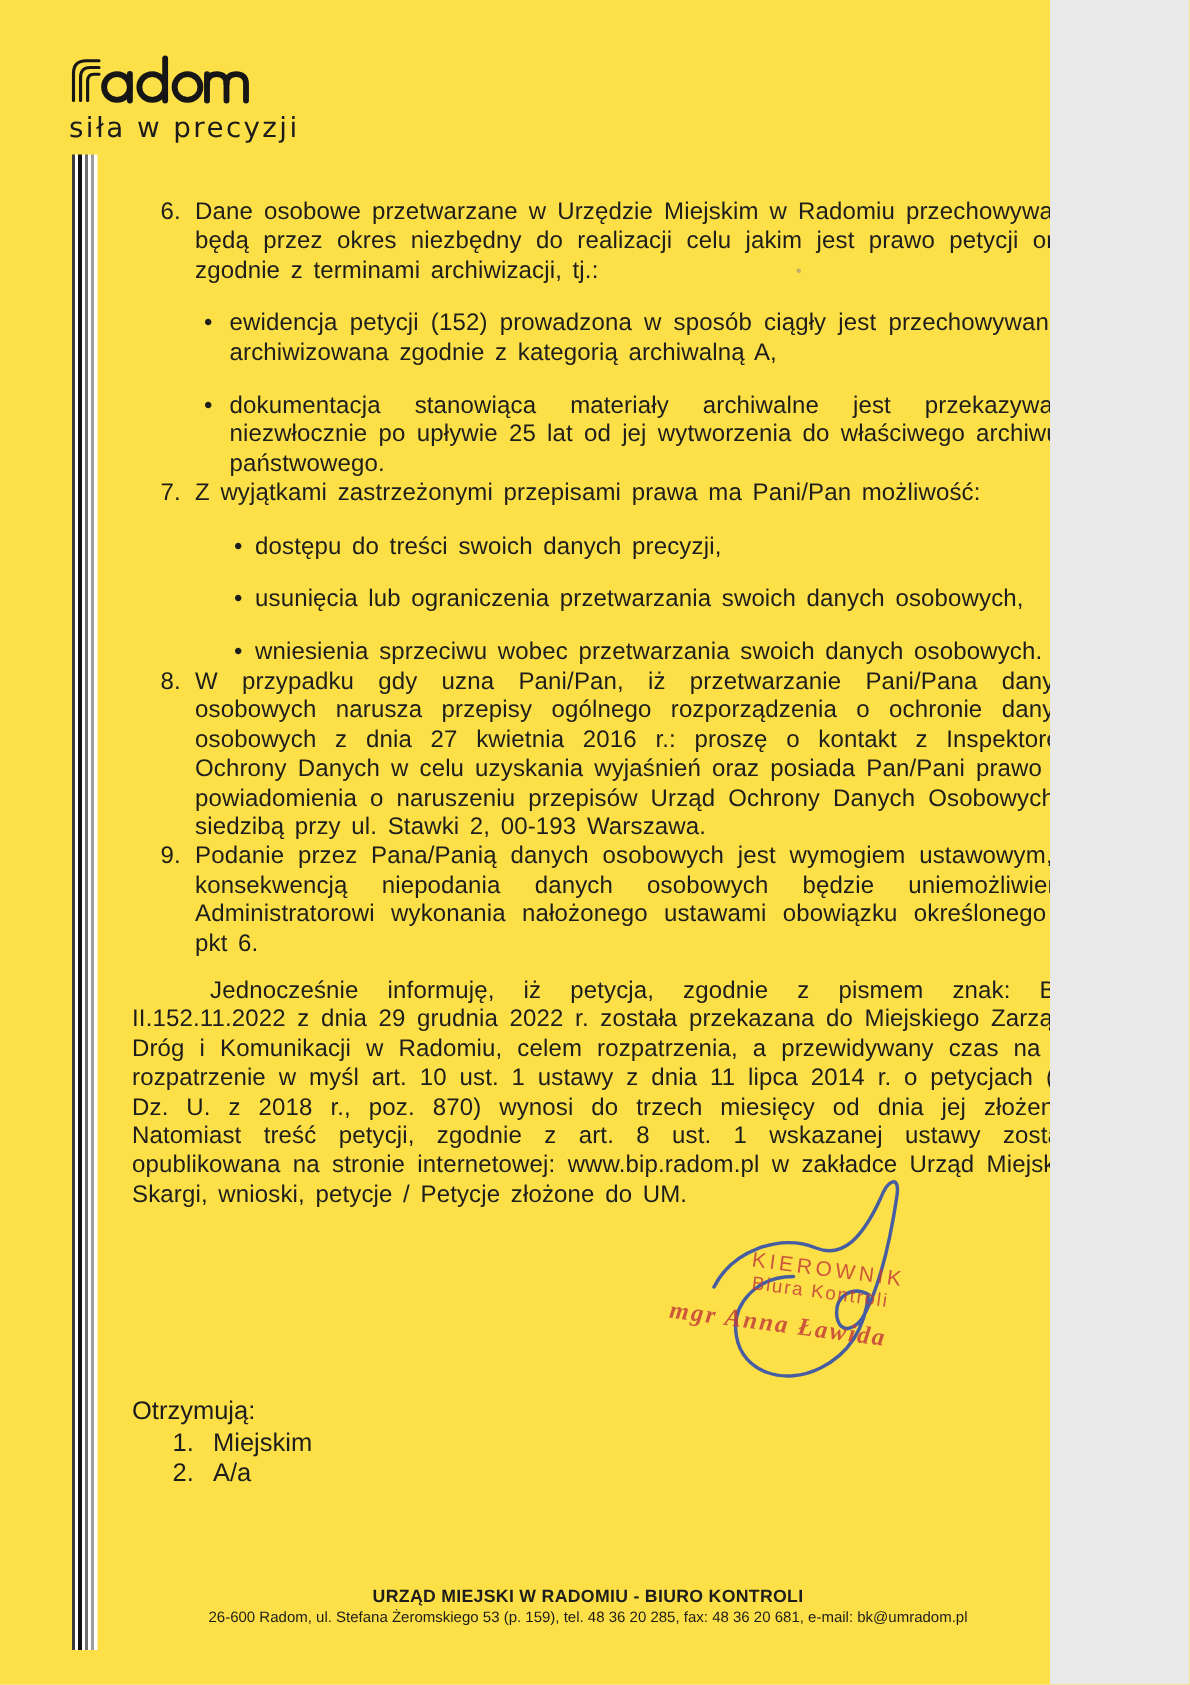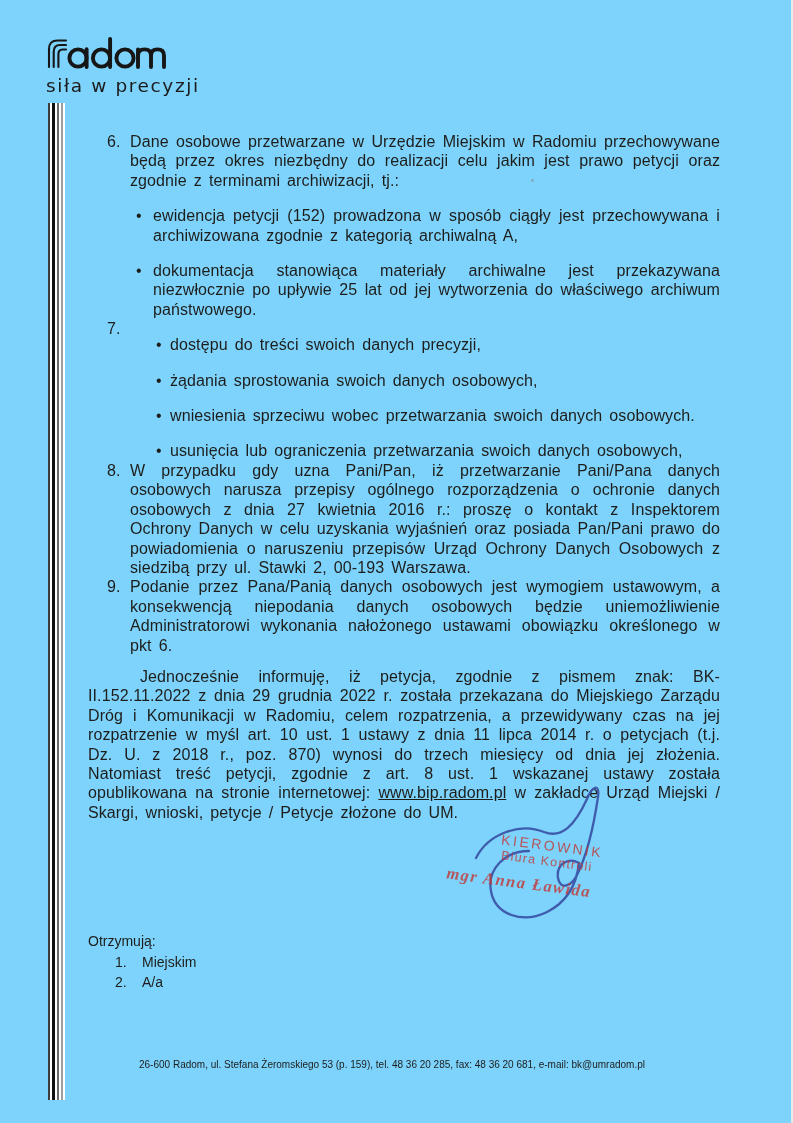--- a/index.html
+++ b/index.html
@@ -1,21 +1,21 @@
 <!DOCTYPE html>
 <html lang="pl"><head>
 <meta charset="utf-8">
 <style>
   html,body{margin:0;padding:0;}
   body{
     width:793px;height:1123px;background:#e9e9e9;
     font-family:"Liberation Sans", sans-serif;
   }
   .page{
-    position:relative;width:791px;height:1123px;background:#7dd3fc;
+    position:relative;width:700px;height:1123px;background:#fde047;
     overflow:hidden;color:#1d1d1b;
   }
   
   .stripe{
     position:absolute;left:48px;top:103px;width:17px;height:997px;
     background:linear-gradient(90deg,
       #3c3c3c 0 2px,#fff 2px 4px,
       #101010 4px 7px,#fff 7px 9px,
       #6d6d6d 9px 11px,#fff 11px 13px,
       #9d9d9d 13px 15px,#fff 15px);
@@ -37,36 +37,36 @@
   .li{display:flex;}
   .li .num{flex:none;width:23px;margin-left:19px;}
   .li .li-body{flex:1;text-align:justify;}
   ul.bullets{margin:0;padding:0;list-style:none;}
   ul.bullets li{position:relative;padding-left:23px;text-align:justify;margin-top:16px;}
   ul.bullets li::before{content:"\2022";position:absolute;left:6px;}
   ul.bullets.deep li{padding-left:40px;}
   ul.bullets.deep li::before{left:26px;}
   p.ponadto{margin:15px 0 0 49px;text-align:justify;}
   p.closing{margin:12px 0 0 0;text-indent:52px;text-align:justify;}
-  .link{text-decoration:underline;}
+  .link{}
   
   .signature{position:absolute;left:418px;top:772px;}
   .stamp{
     position:absolute;left:447px;top:824px;width:220px;
     transform:rotate(7.5deg);transform-origin:left top;
     color:#c23a38;opacity:0.82;line-height:1.15;
   }
   .stamp-l1{font-size:14px;letter-spacing:2.5px;margin-left:56px;}
   .stamp-l2{font-size:12.5px;letter-spacing:1.2px;margin-left:58px;margin-top:1px;}
   .stamp-l3{
     font-family:"Liberation Serif", serif;font-style:italic;font-weight:700;
     font-size:16.5px;letter-spacing:1.5px;margin-top:9px;margin-left:6px;
   }
   
-  .recipients{position:absolute;left:88px;top:931px;font-size:14px;line-height:20.5px;}
+  .recipients{position:absolute;left:88px;top:931px;font-size:17px;line-height:20.5px;}
   .recipients .r-item{display:flex;}
   .recipients .r-num{flex:none;width:27px;margin-left:27px;}
   
   .footer{position:absolute;left:0;top:1057px;width:784px;text-align:center;color:#1d1d1b;}
   .footer-office{font-weight:700;font-size:11.8px;letter-spacing:0.2px;}
   .footer-address{font-size:10px;margin-top:2px;}
   
   .speck{position:absolute;background:#8a8a8a;opacity:.55;border-radius:50%;}
   .speck.s1{left:531px;top:179px;width:3px;height:3px;}
   .speck.s2{left:259px;top:154px;width:2px;height:2px;opacity:.3;}
@@ -113,25 +113,25 @@
         <ul class="bullets">
           <li>ewidencja petycji (152) prowadzona w sposób ciągły jest przechowywana i archiwizowana zgodnie z kategorią archiwalną A,</li>
           <li>dokumentacja stanowiąca materiały archiwalne jest przekazywana niezwłocznie po upływie 25 lat od jej wytworzenia do właściwego archiwum państwowego.</li>
         </ul>
       </div>
     </div>
 
     <div class="li">
       <span class="num">7.</span>
       <div class="li-body">
+        <span>Z wyjątkami zastrzeżonymi przepisami prawa ma Pani/Pan możliwość:</span>
         <ul class="bullets deep">
           <li>dostępu do treści swoich danych precyzji,</li>
-          <li>żądania sprostowania swoich danych osobowych,</li>
+          <li>usunięcia lub ograniczenia przetwarzania swoich danych osobowych,</li>
           <li>wniesienia sprzeciwu wobec przetwarzania swoich danych osobowych.</li>
-          <li>usunięcia lub ograniczenia przetwarzania swoich danych osobowych,</li>
         </ul>
       </div>
     </div>
 
     <div class="li">
       <span class="num">8.</span>
       <div class="li-body">
         <span>W przypadku gdy uzna Pani/Pan, iż przetwarzanie Pani/Pana danych osobowych narusza przepisy ogólnego rozporządzenia o ochronie danych osobowych z dnia 27 kwietnia 2016 r.: proszę o kontakt z Inspektorem Ochrony Danych w celu uzyskania wyjaśnień oraz posiada Pan/Pani prawo do powiadomienia o naruszeniu przepisów Urząd Ochrony Danych Osobowych z siedzibą przy ul. Stawki 2, 00-193 Warszawa.</span>
       </div>
     </div>
@@ -164,16 +164,17 @@
       <span class="r-num">1.</span>
       <span>Miejskim</span>
     </div>
     <div class="r-item">
       <span class="r-num">2.</span>
       <span>A/a</span>
     </div>
   </section>
 
   <footer class="footer">
+    <div class="footer-office">URZĄD MIEJSKI W RADOMIU - BIURO KONTROLI</div>
     <div class="footer-address">26-600 Radom, ul. Stefana Żeromskiego 53 (p. 159), tel. 48 36 20 285, fax: 48 36 20 681, e-mail: bk@umradom.pl</div>
   </footer>
 
 </div>
 
 </body></html>

